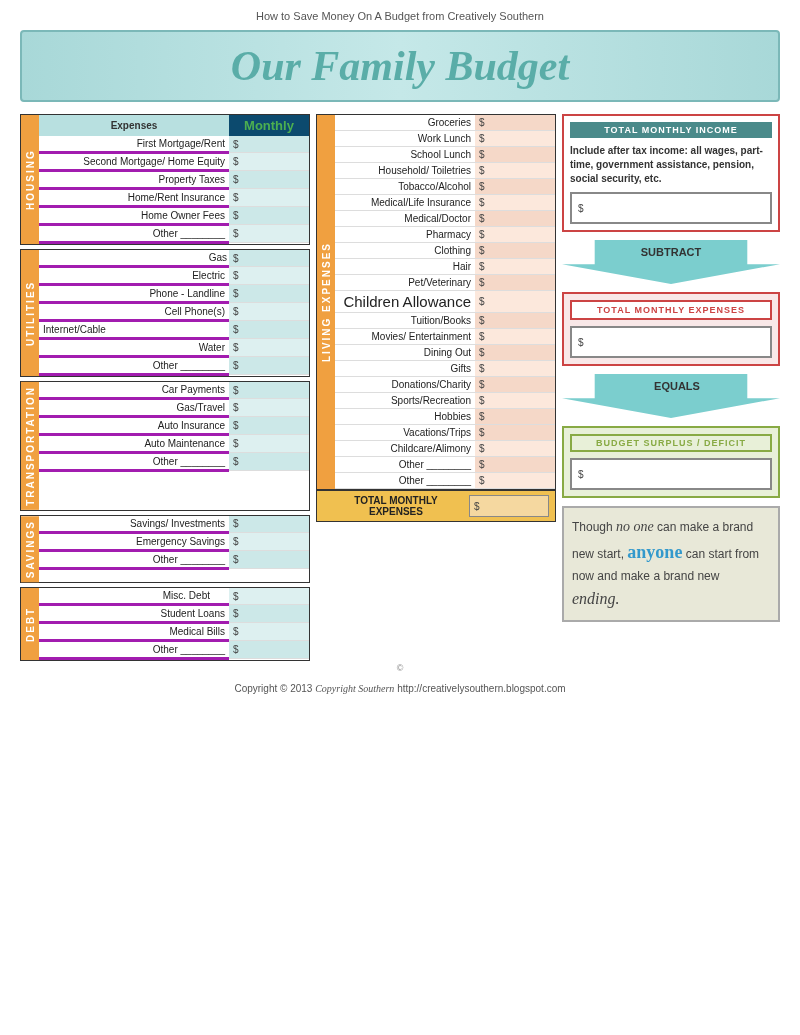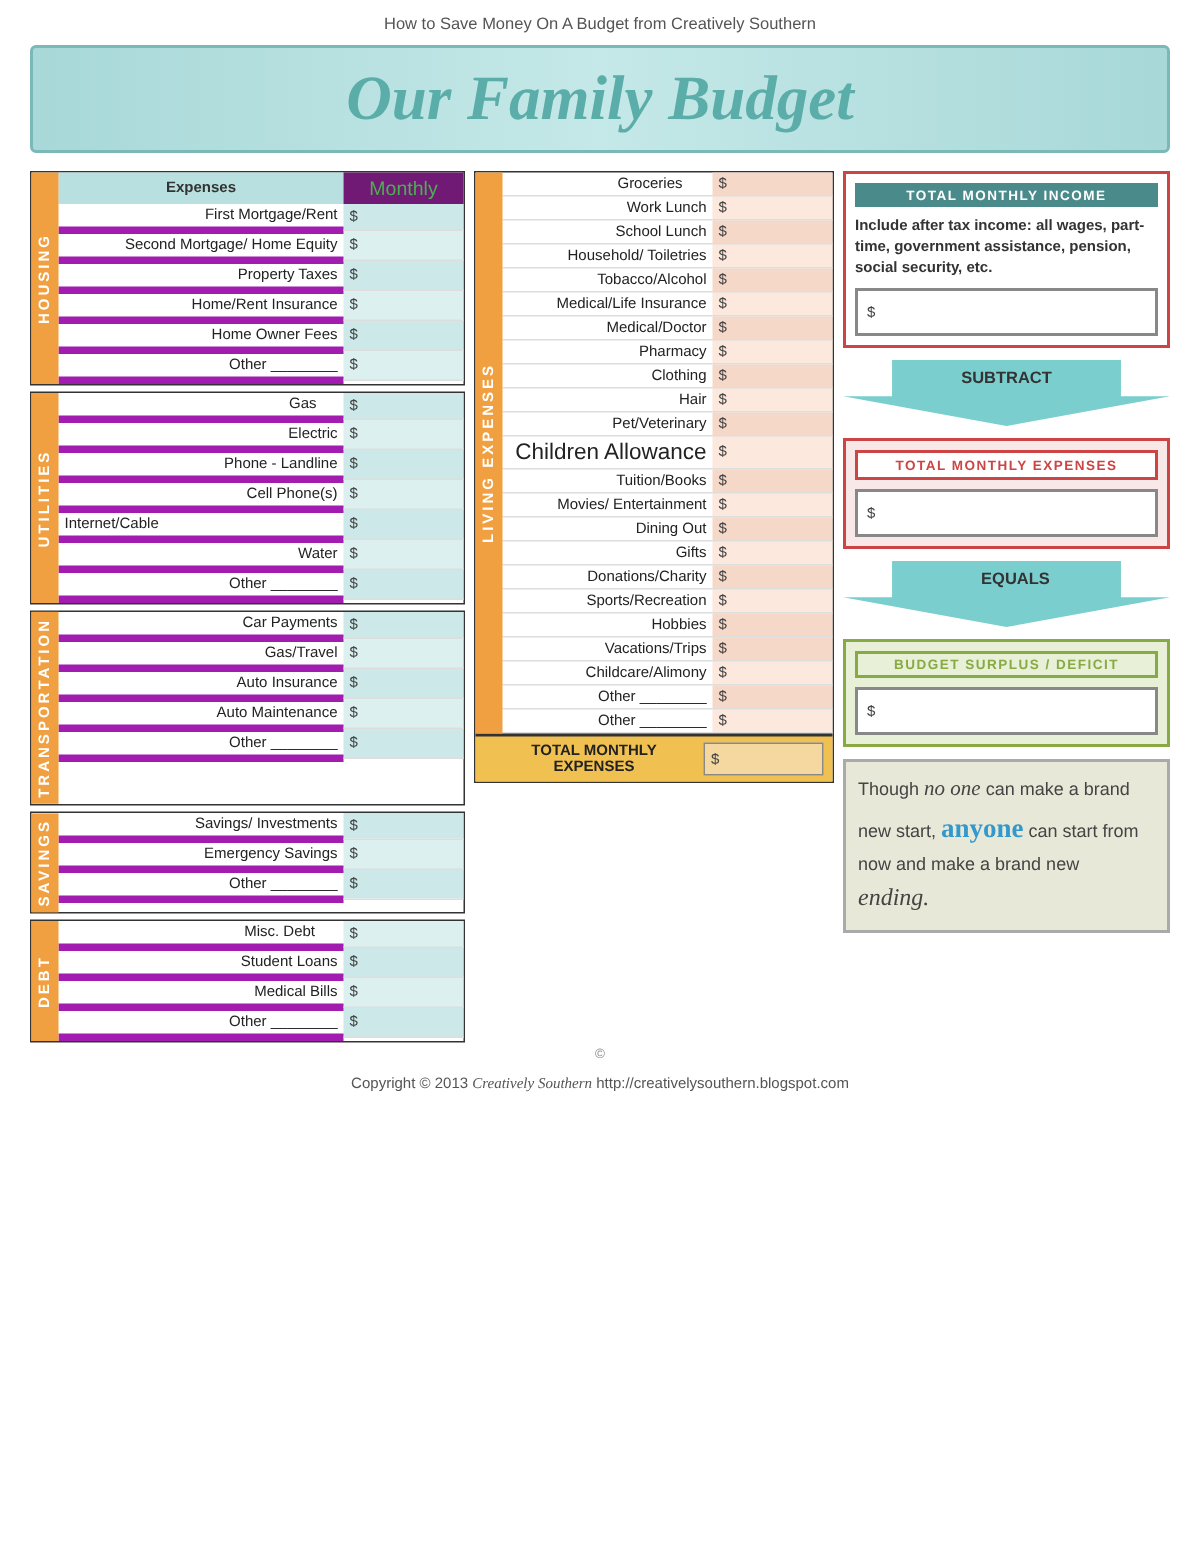--- a/index.html
+++ b/index.html
@@ -88,21 +88,21 @@
       text-align: center;
     }
     .category-table table thead th.monthly-header {
       color: #4caf50;
       font-size: 13px;
       font-weight: bold;
       background: #fff;
     }
     .category-table table tbody tr td {
       padding: 2px 4px;
-      border-bottom: 5px solid #a21caf;
+      border-bottom: 3px solid #a21caf;
       font-size: 10px;
     }
     .category-table table tbody tr:nth-child(odd) td.input-cell {
       background: #cce8e8;
     }
     .category-table table tbody tr:nth-child(even) td.input-cell {
       background: #ddf0f0;
     }
     .input-cell {
       width: 80px;
@@ -329,21 +329,21 @@
 
     <div class="left-side">
 
       <div class="category-block">
         <div class="vertical-label v-label-housing">HOUSING</div>
         <div class="category-table">
           <table>
             <thead>
               <tr>
                 <th style="background:#b8e0e0; font-size:10px; padding:3px 4px; text-align:center;">Expenses</th>
-                <th class="monthly-header" style="color:#4caf50; font-size:13px; font-weight:normal; background:#701a75; padding:3px 4px; text-align:center;">Monthly</th>
+                <th class="monthly-header" style="color:#4caf50; font-size:13px; font-weight:bold; background:#0c4a6e; padding:3px 4px; text-align:center;">Monthly</th>
               </tr>
             </thead>
             <tbody id="housing-tbody">
                 <tr>
                   <td class="label-cell" style="text-align: right; padding-right: 4px; font-size: 10px;">First Mortgage/Rent</td>
                   <td class="input-cell" style="background: rgb(204, 232, 232); padding: 2px 4px; border-bottom: 1px solid rgb(221, 221, 221);"><span style="font-size:10px; color:#444;">$</span></td>
                 </tr>
                 <tr>
                   <td class="label-cell" style="text-align: right; padding-right: 4px; font-size: 10px;">Second Mortgage/ Home Equity</td>
                   <td class="input-cell" style="background: rgb(221, 240, 240); padding: 2px 4px; border-bottom: 1px solid rgb(221, 221, 221);"><span style="font-size:10px; color:#444;">$</span></td>
@@ -368,21 +368,21 @@
           </table>
         </div>
       </div>
 
       <div class="category-block">
         <div class="vertical-label v-label-utilities">UTILITIES</div>
         <div class="category-table">
           <table>
               <tbody id="utilities-tbody">
                 <tr>
-                  <td class="label-cell" style="text-align: right; padding-right: 18px; font-size: 10px;">Gas</td>
+                  <td class="label-cell" style="text-align: right; padding-right: 2px; font-size: 10px;">Gas</td>
                   <td class="input-cell" style="background: rgb(204, 232, 232); padding: 2px 4px; border-bottom: 1px solid rgb(221, 221, 221);"><span style="font-size:10px; color:#444;">$</span></td>
                 </tr>
                 <tr>
                   <td class="label-cell" style="text-align: right; padding-right: 4px; font-size: 10px;">Electric</td>
                   <td class="input-cell" style="background: rgb(221, 240, 240); padding: 2px 4px; border-bottom: 1px solid rgb(221, 221, 221);"><span style="font-size:10px; color:#444;">$</span></td>
                 </tr>
                 <tr>
                   <td class="label-cell" style="text-align: right; padding-right: 4px; font-size: 10px;">Phone - Landline</td>
                   <td class="input-cell" style="background: rgb(204, 232, 232); padding: 2px 4px; border-bottom: 1px solid rgb(221, 221, 221);"><span style="font-size:10px; color:#444;">$</span></td>
                 </tr>
@@ -487,21 +487,21 @@
 
     </div>
 
     <div class="middle-section">
       <div class="living-block">
         <div class="vertical-label-living">LIVING EXPENSES</div>
         <div class="living-table">
           <table>
               <tbody id="living-tbody">
                 <tr>
-                  <td style="text-align: right; padding-right: 20px; font-size: 10px;">Groceries</td>
+                  <td style="text-align: right; padding-right: 4px; font-size: 10px;">Groceries</td>
                   <td class="input-cell" style="background: rgb(245, 216, 200); padding: 2px 4px; border-bottom: 1px solid rgb(221, 221, 221); min-width: 50px;"><span style="font-size:10px; color:#444;">$</span></td>
                 </tr>
                 <tr>
                   <td style="text-align: right; padding-right: 4px; font-size: 10px;">Work Lunch</td>
                   <td class="input-cell" style="background: rgb(252, 232, 220); padding: 2px 4px; border-bottom: 1px solid rgb(221, 221, 221); min-width: 50px;"><span style="font-size:10px; color:#444;">$</span></td>
                 </tr>
                 <tr>
                   <td style="text-align: right; padding-right: 4px; font-size: 10px;">School Lunch</td>
                   <td class="input-cell" style="background: rgb(245, 216, 200); padding: 2px 4px; border-bottom: 1px solid rgb(221, 221, 221); min-width: 50px;"><span style="font-size:10px; color:#444;">$</span></td>
                 </tr>
@@ -639,16 +639,16 @@
       <div class="quote-box">
         <span>Though </span><span class="cursive">no one</span><span> can make a brand new start, </span><span class="anyone">anyone</span><span> can start from now and make a brand new </span><span class="ending">ending.</span>
       </div>
 
     </div>
   </div>
 
   <div class="copyright-small">©</div>
 
   <div class="footer">
-    <span>Copyright © 2013 </span><span class="cursive-footer">Creatively Southern</span><span> http://creativelysouthern.blogspot.com</span>
+    <span>Copyright © 2013 </span><span class="cursive-footer">Copyright Southern</span><span> http://creativelysouthern.blogspot.com</span>
   </div>
 
 </div>
 
 </body></html>

